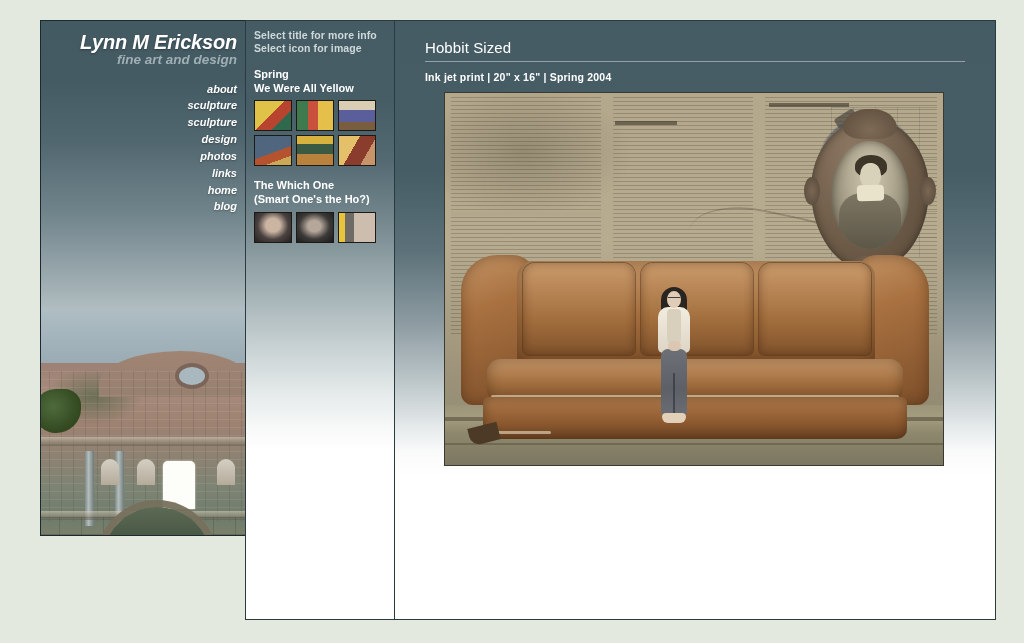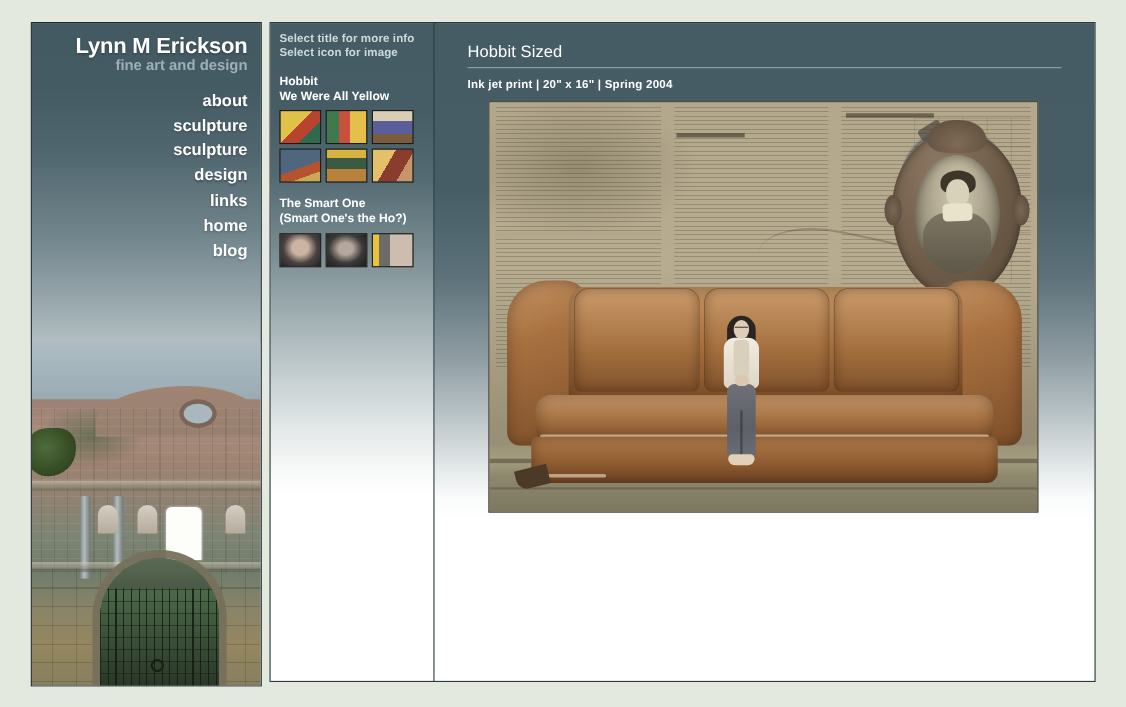--- a/index.html
+++ b/index.html
@@ -8,45 +8,46 @@
   body {
     width: 1024px; height: 643px;
     background: #e3e9de;
     font-family: "Liberation Sans", sans-serif;
     overflow: hidden;
   }
   #stage { position: relative; width: 1024px; height: 643px; }
 
   
   #left-panel {
-    position: absolute; left: 28px; top: 20px;
-    width: 210px; height: 604px;
+    position: absolute; left: 40px; top: 20px;
+    width: 210px; height: 516px;
     border: 1px solid #1b2a2e;
     overflow: hidden;
     background: linear-gradient(to bottom,
         #435a63 0px, #445b64 60px, #51676f 120px,
         #6f838a 190px, #96a6ab 250px, #b9c4c7 300px,
         #cdd5d6 340px, #c9d1d3 380px, #bcc6c8 430px);
+    font-style: italic;
   }
   #brand-block { padding: 10px 12px 0 12px; text-align: right; }
   #brand-name {
     color: #ffffff; font-size: 20px; font-weight: bold;
     letter-spacing: -0.2px; line-height: 1.12;
     text-shadow: 0 1px 2px rgba(0,0,0,.35);
   }
   #brand-tagline {
     color: #9fb0b5; font-size: 13.5px; font-weight: bold;
     line-height: 1.2; margin-top: -1px;
   }
   #nav-list {
     list-style: none; margin: 12px 0 0 0; padding: 0 12px 0 0;
     text-align: right;
   }
   #nav-list li {
-    color: #ffffff; font-size: 15px; font-weight: bold;
+    color: #ffffff; font-size: 11px; font-weight: bold;
     line-height: 1.53; cursor: pointer;
     text-shadow: 0 1px 2px rgba(0,0,0,.30);
   }
 
   
   #ruins-photo {
     position: absolute; left: 0px; top: 290px;
     width: 208px; height: 328px; overflow: hidden;
     background: #8e9ea6;
   }
@@ -484,20 +485,21 @@
     <div id="brand-block">
       <div id="brand-name">Lynn M Erickson</div>
       <div id="brand-tagline">fine art and design</div>
     </div>
 
     <ul id="nav-list">
       <li>about</li>
       <li>sculpture</li>
       <li>sculpture</li>
       <li>design</li>
+      <li>photos</li>
       <li>links</li>
       <li>home</li>
       <li>blog</li>
     </ul>
 
     <div id="ruins-photo">
       <div class="sky"></div>
       <div class="facade"></div>
       <div class="pediment"></div>
       <div class="brick-tex"></div>
@@ -518,34 +520,34 @@
       <div class="foliage"></div>
     </div>
   </div>
 
   <div id="middle-panel">
 
     <div class="hint-line">Select title for more info</div>
     <div class="hint-line">Select icon for image</div>
 
     <div class="section-block">
-      <div class="section-title">Hobbit</div>
+      <div class="section-title">Spring</div>
       <div class="section-title">We Were All Yellow</div>
       <div class="thumb-grid">
         <div class="thumb t-y1"></div>
         <div class="thumb t-y2"></div>
         <div class="thumb t-y3"></div>
         <div class="thumb t-y4"></div>
         <div class="thumb t-y5"></div>
         <div class="thumb t-y6"></div>
       </div>
     </div>
 
     <div class="section-block">
-      <div class="section-title">The Smart One</div>
+      <div class="section-title">The Which One</div>
       <div class="section-title">(Smart One's the Ho?)</div>
       <div class="thumb-grid">
         <div class="thumb t-s1"></div>
         <div class="thumb t-s2"></div>
         <div class="thumb t-s3"></div>
       </div>
     </div>
 
   </div>
 

